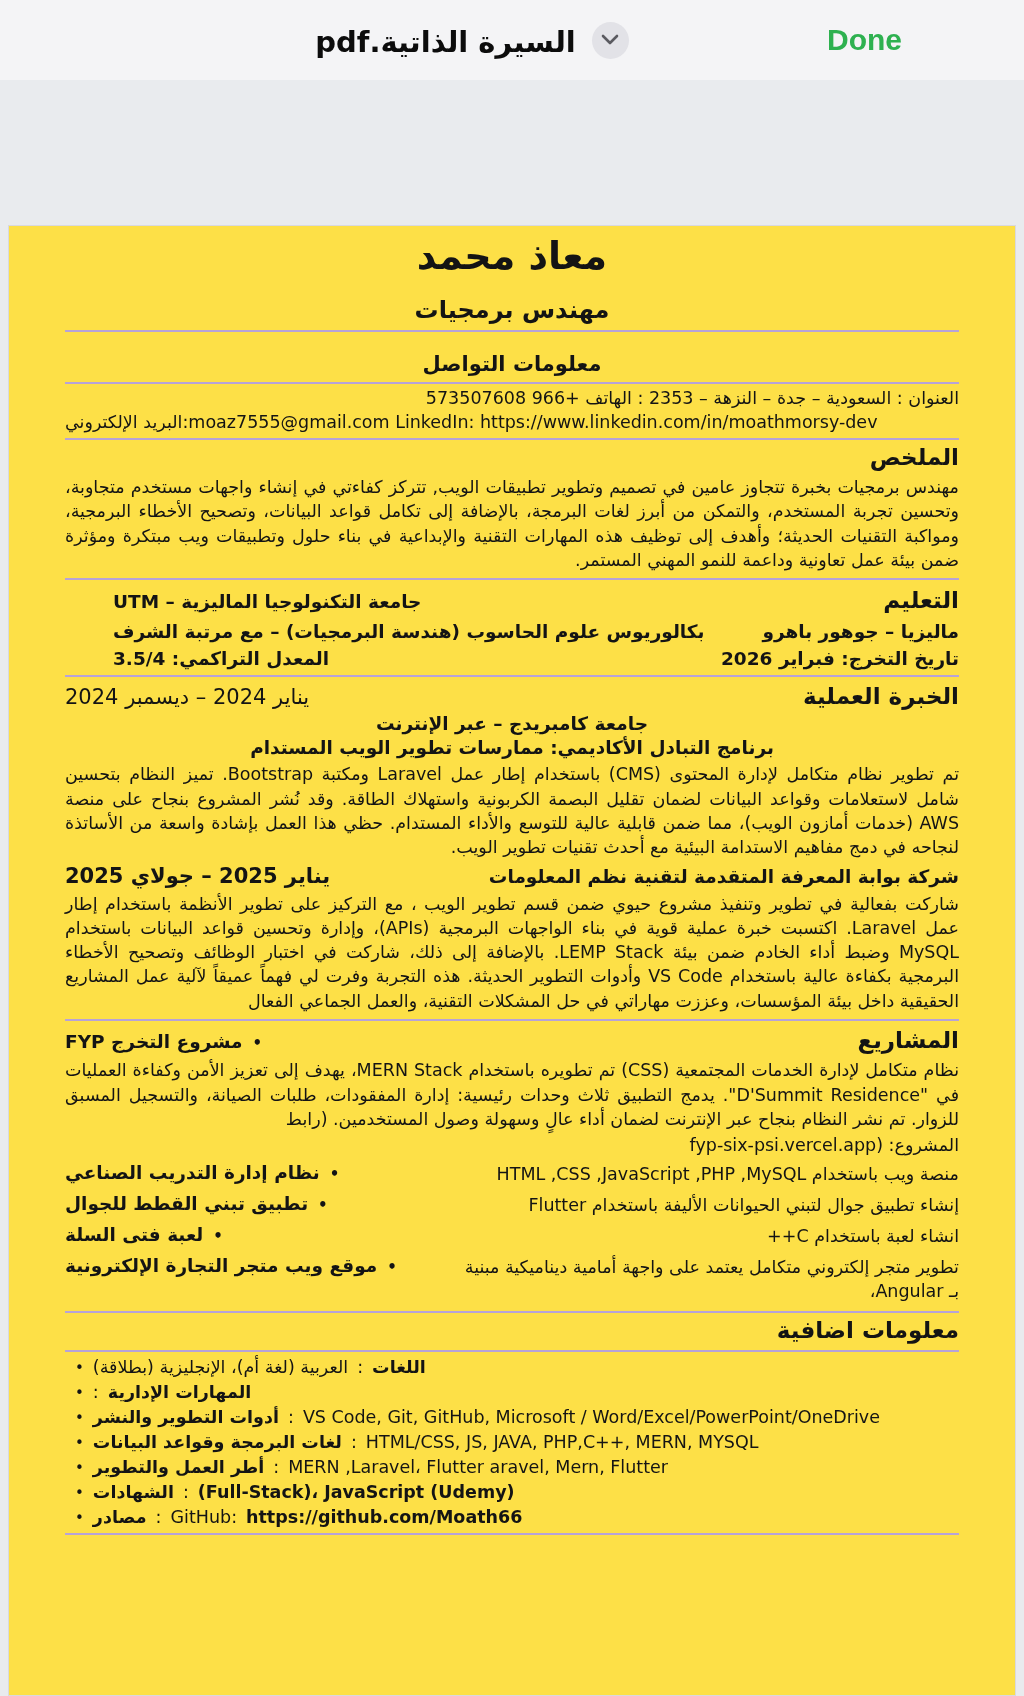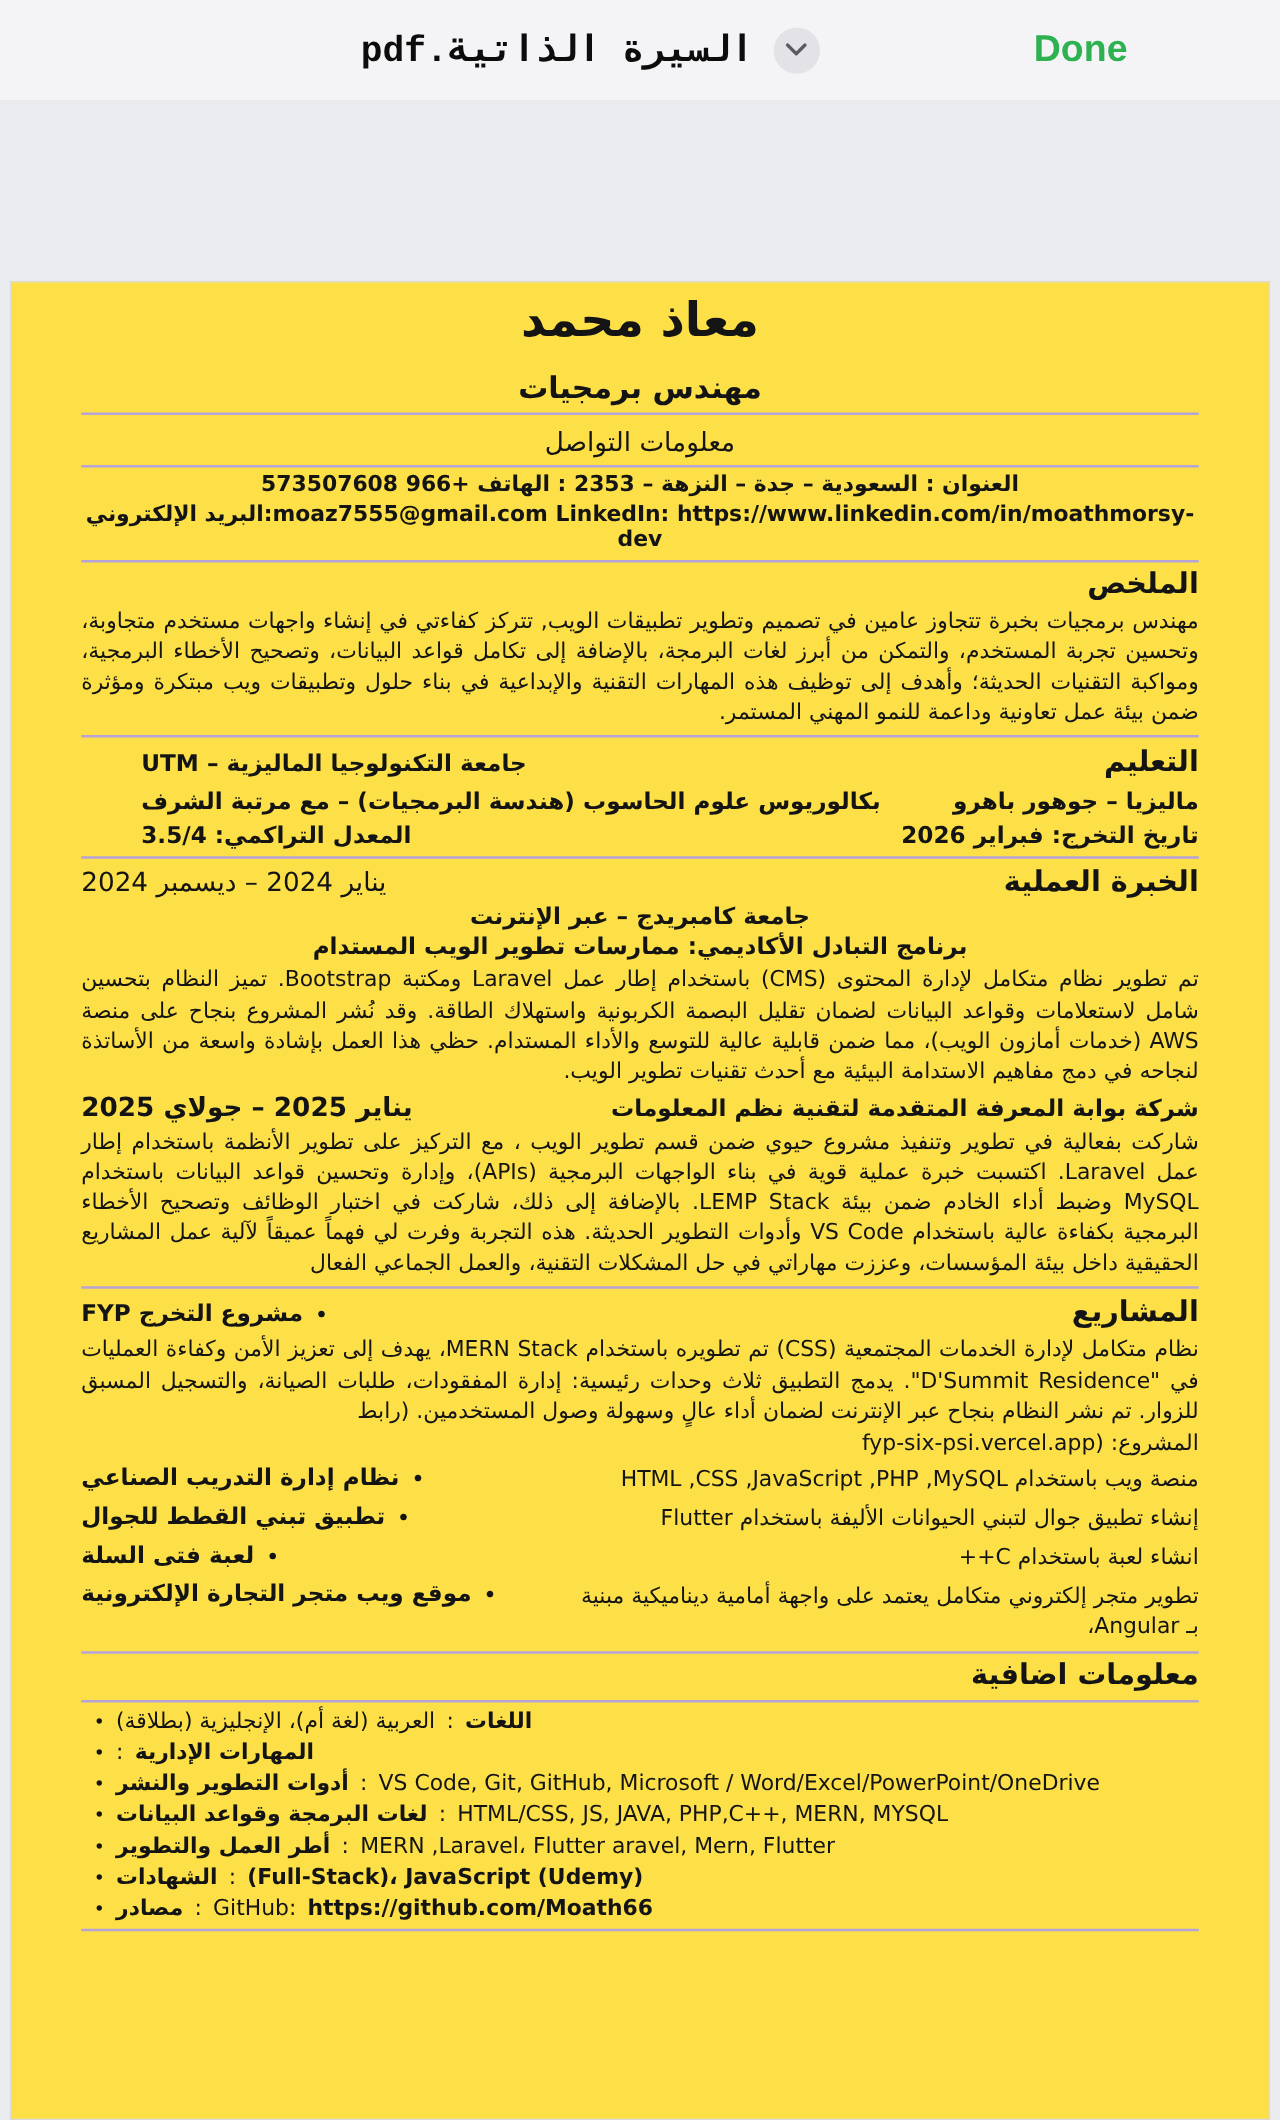--- a/index.html
+++ b/index.html
@@ -15,24 +15,23 @@
   .navbar {
     height:80px;
     background:#f4f4f6;
     position:relative;
     display:flex;
     align-items:center;
     justify-content:center;
   }
   .title-group {
     display:flex;
-    align-items:flex-start;
+    align-items:flex-end;
     gap:16px;
     transform:translateX(-40px);
-    font-family:Liberation Mono, monospace;
   }
   .nav-title {
     font-size:29px;
     font-weight:700;
     color:#0c0c0c;
     direction:rtl;
   }
   .chevron-btn {
     width:37px; height:37px;
     border-radius:50%;
@@ -62,22 +61,22 @@
     min-height:1471px;
     padding:6px 56px 20px;
     direction:rtl;
   }
 
   .name { text-align:center; font-size:38px; font-weight:700; line-height:1.2; padding-top:2px; }
   .subtitle { text-align:center; font-size:24px; font-weight:700; margin-top:16px; }
 
   .hr { border:none; border-top:2px solid #b7a3d8; margin:6px 0 3px; }
 
-  .contact-heading { text-align:center; font-size:21px; font-weight:400; margin-top:10px; }
-  .contact-line { text-align:center; font-size:17.5px; font-weight:700; margin:4px 0; }
+  .contact-heading { text-align:center; font-size:21px; font-weight:700; margin-top:20px; }
+  .contact-line { font-size:17.5px; font-weight:400; margin:4px 0; }
   .contact-line.ltr { direction:ltr; }
 
   .section-h { font-size:23px; font-weight:700; line-height:1.25; }
 
   .para {
     font-size:17.5px;
     line-height:1.38;
     text-align:justify;
     margin:4px 0;
   }

